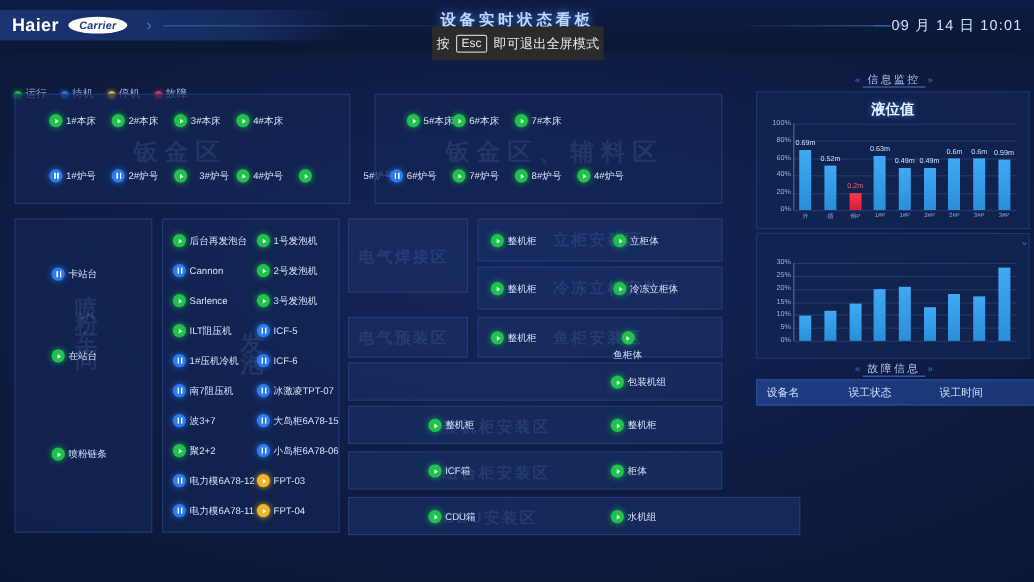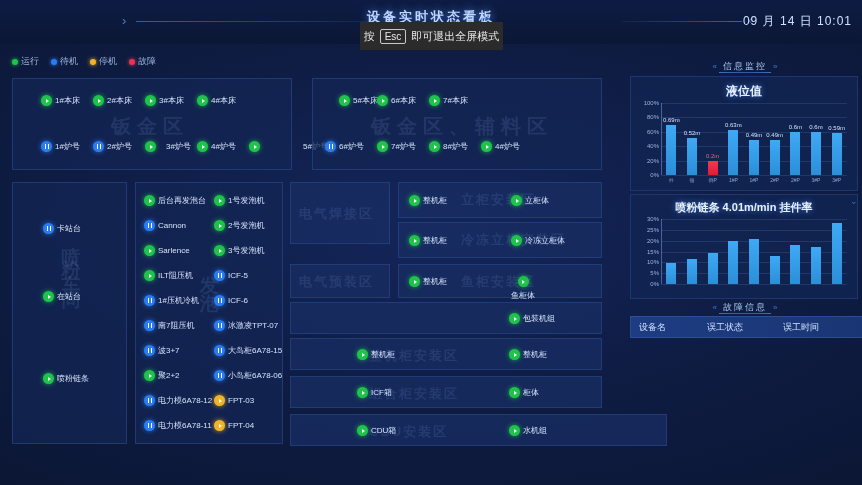--- a/index.html
+++ b/index.html
@@ -82,21 +82,21 @@
     font-size: 11px; border-radius: 1px; z-index: 40;
   }
   .esc-key {
     border: 1px solid #c9c9c9; border-radius: 2px;
     padding: 0px 4px; font-size: 10px; line-height: 13px;
     background: #2b2b2b;
   }
 
   
   .legend {
-    position: absolute; left: 12px; top: 55px;
+    position: absolute; left: 12px; top: 72px;
     display: flex; gap: 12px; align-items: flex-start;
   }
   .legend-item { display: flex; align-items: center; gap: 3px; }
   .legend-dot { width: 6px; height: 6px; border-radius: 50%; }
   .legend-label { color: #9db5dd; font-size: 9px; }
 
   
   .panel {
     position: absolute;
     background: rgba(19,38,84,.72);
@@ -181,20 +181,24 @@
   }
   .tbl-head span { color: #cfe2ff; font-size: 9px; }
   .corner-tick { position: absolute; color: #3a6fc0; font-size: 9px; }
 </style>
 </head>
 <body>
 
 <div id="app">
 
   <div class="header">
+    <div class="logo-bar">
+      <span class="logo-haier">Haier</span>
+      <span class="logo-carrier">Carrier</span>
+    </div>
     <span class="chev-right">›</span>
     <div class="head-line-l"></div>
     <div class="head-line-r"></div>
 
     <span class="title-deco l">◂</span>
     <div class="page-title">设备实时状态看板</div>
     <span class="title-deco r">▸</span>
 
     <div class="dt-dash"></div>
     <span class="dt-chev">‹</span>
@@ -542,21 +546,20 @@
         <div class="bar" style="left: 150.04px; width: 9.92px; height: 43.2px;"></div>
         <div class="barlabel" style="left: 139.5px; width: 31px; top: 20.8px;">0.6m</div>
         <div class="xtick" style="left: 144.667px; width: 20.6667px; top: 74px;">3#P</div>
         <div class="bar" style="left: 170.707px; width: 9.92px; height: 42.48px;"></div>
         <div class="barlabel" style="left: 160.167px; width: 31px; top: 21.52px;">0.59m</div>
         <div class="xtick" style="left: 165.333px; width: 20.6667px; top: 74px;">3#P</div>
       </div>
   </div>
 
   <div class="chart-card" style="left:630px; top:194px; width:228px; height:105px;">
-    <div class="chart-title" style="margin-top:5px; font-size:11px;">喷粉链条 4.01m/min 挂件率</div>
     <div class="plot" id="plot1" style="left:30px; top:24px; width:186px; height:65px;">
         <div class="gridline" style="top: 0px;"></div>
         <div class="ytick" style="top: -3px;">30%</div>
         <div class="gridline" style="top: 10.8333px;"></div>
         <div class="ytick" style="top: 7.83333px;">25%</div>
         <div class="gridline" style="top: 21.6667px;"></div>
         <div class="ytick" style="top: 18.6667px;">20%</div>
         <div class="gridline" style="top: 32.5px;"></div>
         <div class="ytick" style="top: 29.5px;">15%</div>
         <div class="gridline" style="top: 43.3333px;"></div>

